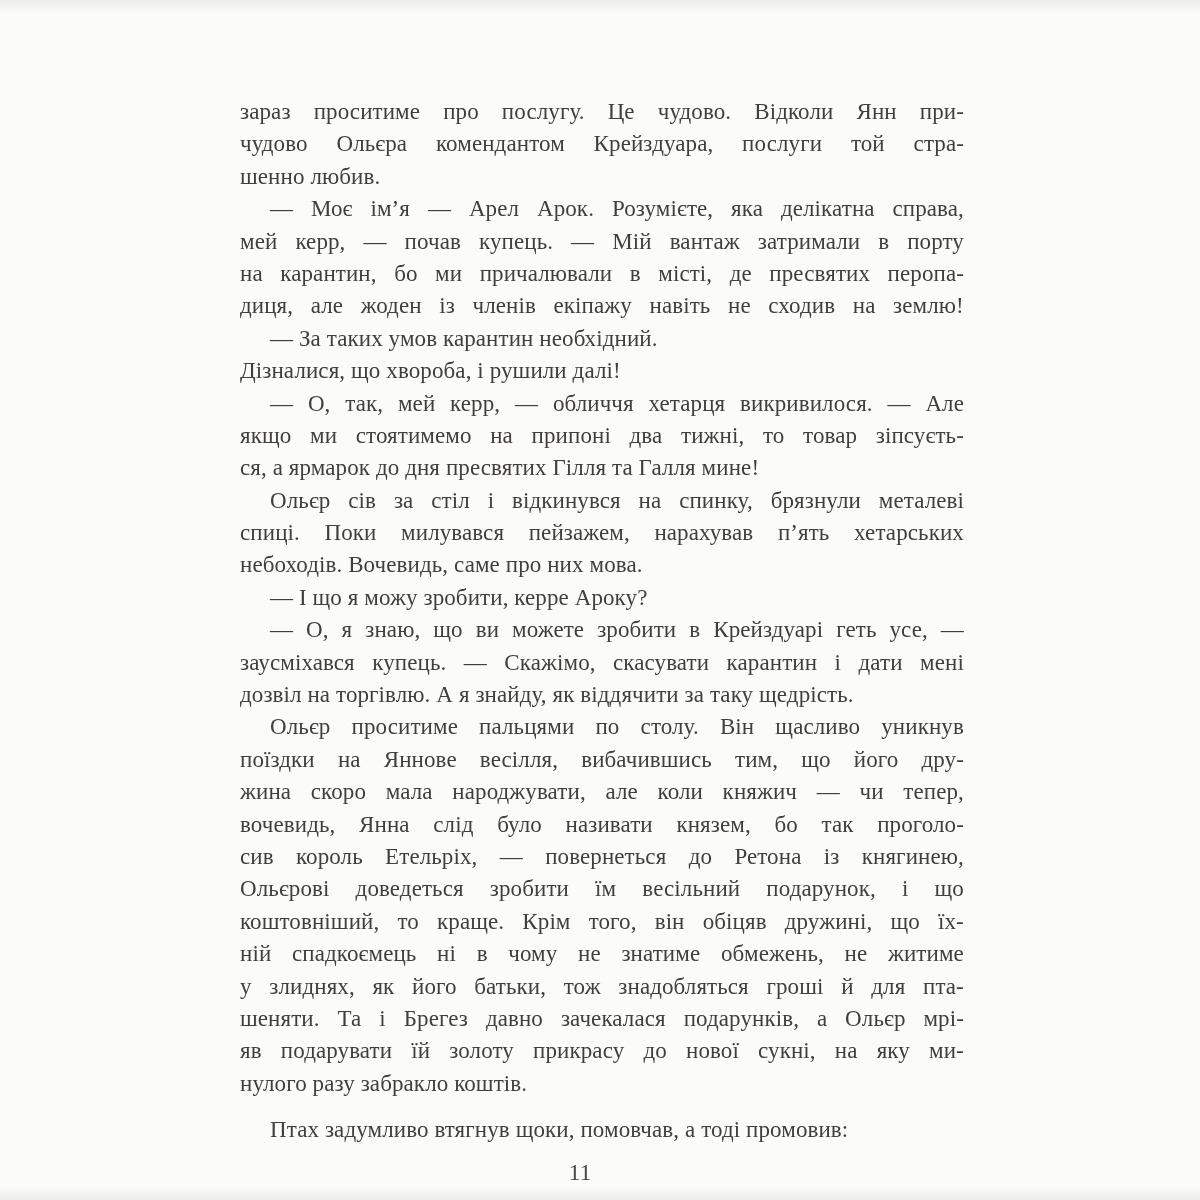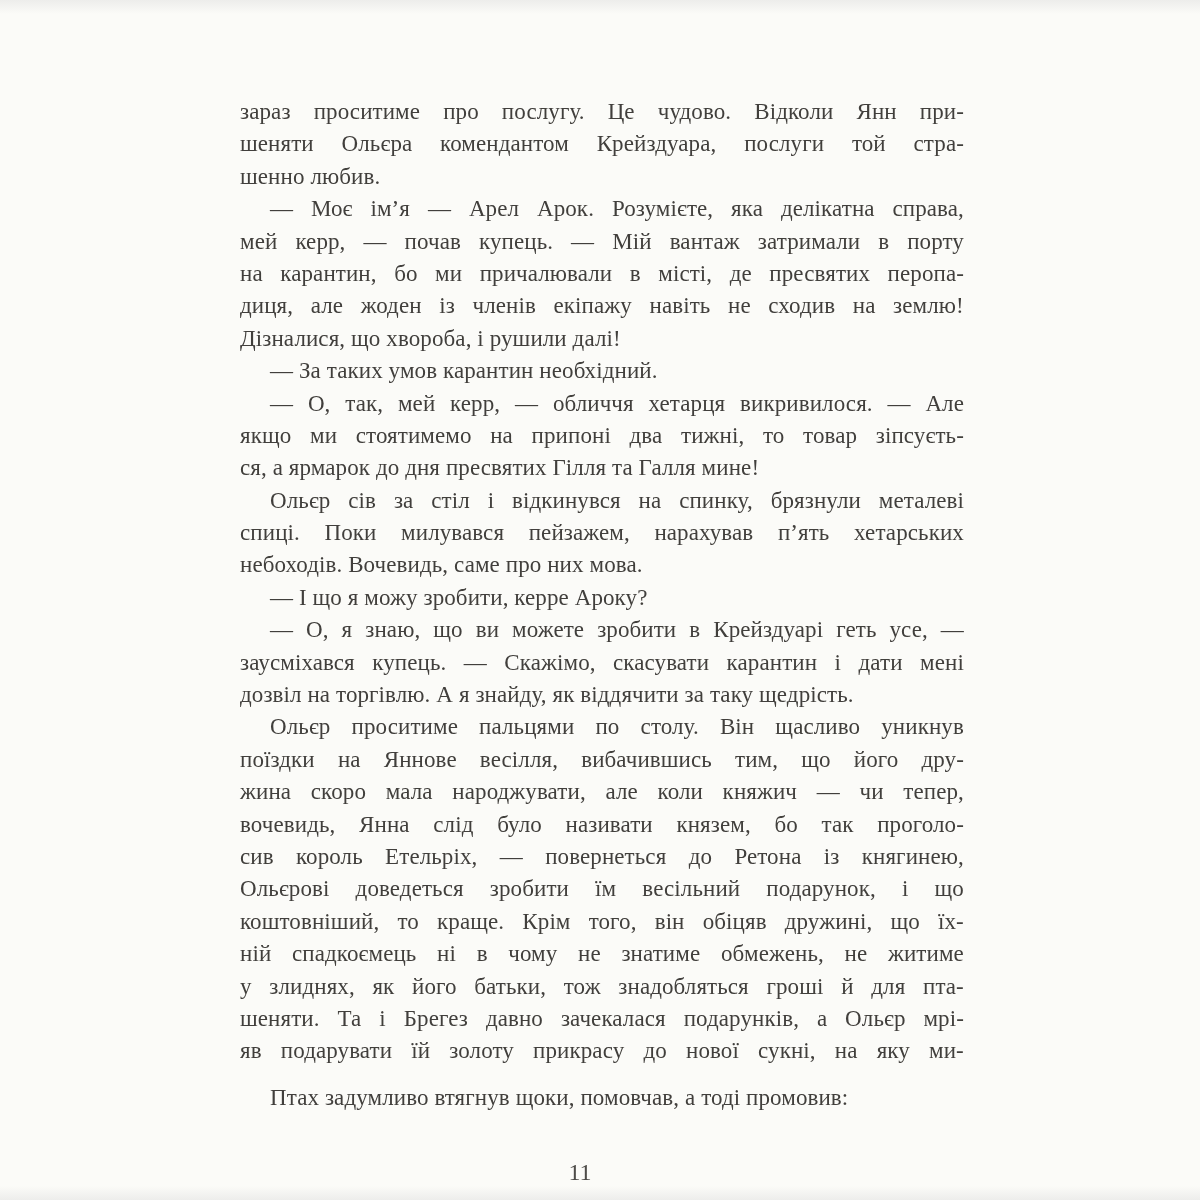--- a/index.html
+++ b/index.html
@@ -67,21 +67,21 @@
         <span>проситиме</span>
         <span>про</span>
         <span>послугу.</span>
         <span>Це</span>
         <span>чудово.</span>
         <span>Відколи</span>
         <span>Янн</span>
         <span>при-</span>
       </div>
       <div class="line">
-        <span>шеняти</span>
+        <span>чудово</span>
         <span>Ольєра</span>
         <span>комендантом</span>
         <span>Крейздуара,</span>
         <span>послуги</span>
         <span>той</span>
         <span>стра-</span>
       </div>
       <div class="line last">шенно любив.</div>
       <div class="line indent">
         <span>—</span>
@@ -126,22 +126,22 @@
         <span>жоден</span>
         <span>із</span>
         <span>членів</span>
         <span>екіпажу</span>
         <span>навіть</span>
         <span>не</span>
         <span>сходив</span>
         <span>на</span>
         <span>землю!</span>
       </div>
+      <div class="line indent last">— За таких умов карантин необхідний.</div>
       <div class="line last">Дізналися, що хвороба, і рушили далі!</div>
-      <div class="line indent last">— За таких умов карантин необхідний.</div>
       <div class="line indent">
         <span>—</span>
         <span>О,</span>
         <span>так,</span>
         <span>мей</span>
         <span>керр,</span>
         <span>—</span>
         <span>обличчя</span>
         <span>хетарця</span>
         <span>викривилося.</span>
@@ -331,16 +331,17 @@
         <span>їй</span>
         <span>золоту</span>
         <span>прикрасу</span>
         <span>до</span>
         <span>нової</span>
         <span>сукні,</span>
         <span>на</span>
         <span>яку</span>
         <span>ми-</span>
       </div>
+      <div class="line last">нулого разу забракло коштів.</div>
       <div class="line indent last" style="margin-top: 14px;">Птах задумливо втягнув щоки, помовчав, а тоді промовив:</div>
     </div>
   <div class="page-number">11</div>
 </div>
 
 </body></html>

